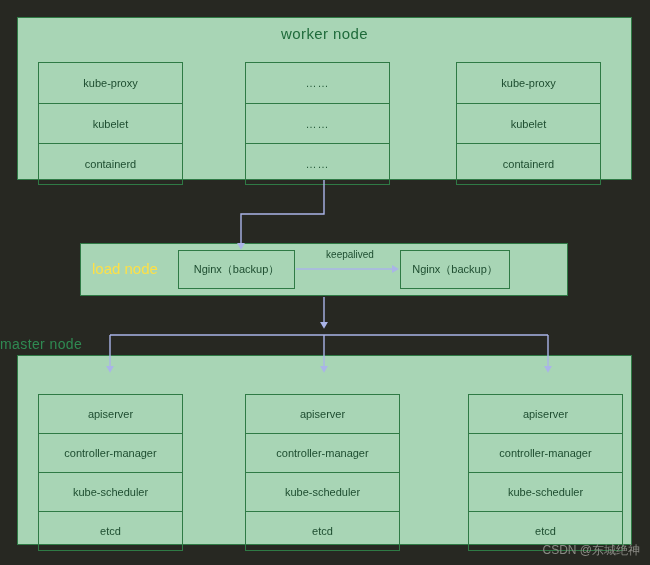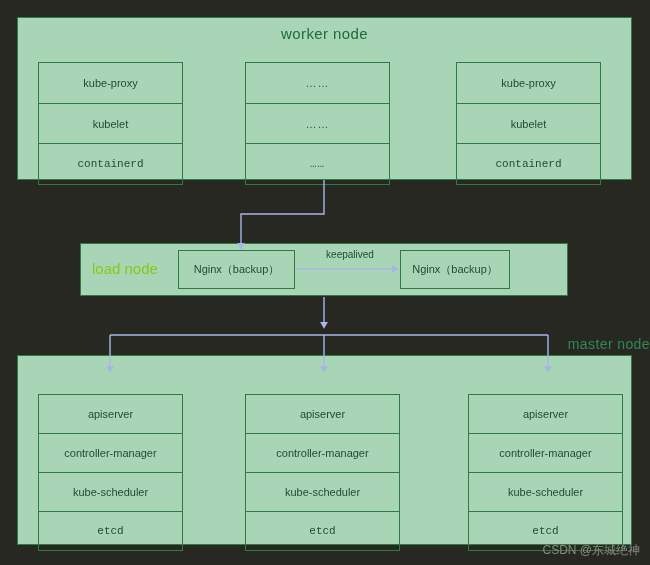--- a/index.html
+++ b/index.html
@@ -49,58 +49,57 @@
     flex: 1 1 0;
     display: flex;
     align-items: center;
     justify-content: center;
     color: #1e4d30;
     font-size: 11px;
     border-bottom: 1px solid #2f7a45;
     box-sizing: border-box;
     white-space: nowrap;
   }
-  .cell:last-child { border-bottom: none; font-family: Liberation Mono, monospace; }
+  .cell:last-child { border-bottom: none; }
   .cell.dots { color: #2a5c3c; letter-spacing: 1px; }
 
   
   .nginx-box {
     position: absolute;
     box-sizing: border-box;
     border: 1px solid #2f7a45;
     display: flex;
     align-items: center;
     justify-content: center;
     color: #1e4d30;
     font-size: 11px;
     white-space: nowrap;
   }
   .load-label {
     position: absolute;
-    color: #84cc16;
+    color: #fde047;
     font-size: 15px;
     white-space: nowrap;
   }
   .edge-label {
     position: absolute;
     color: #1e4d30;
     font-size: 10px;
     white-space: nowrap;
     text-align: center;
   }
 
   
   #master-node-title {
     position: absolute;
     color: #2f8a52;
     font-size: 14px;
     letter-spacing: .4px;
-    text-align: right;
-    white-space: nowrap;
-    padding-left: 25px;
+    text-align: left;
+    white-space: nowrap;
   }
 
   
   #connectors {
     position: absolute;
     left: 0;
     top: 0;
     width: 650px;
     height: 565px;
     pointer-events: none;

